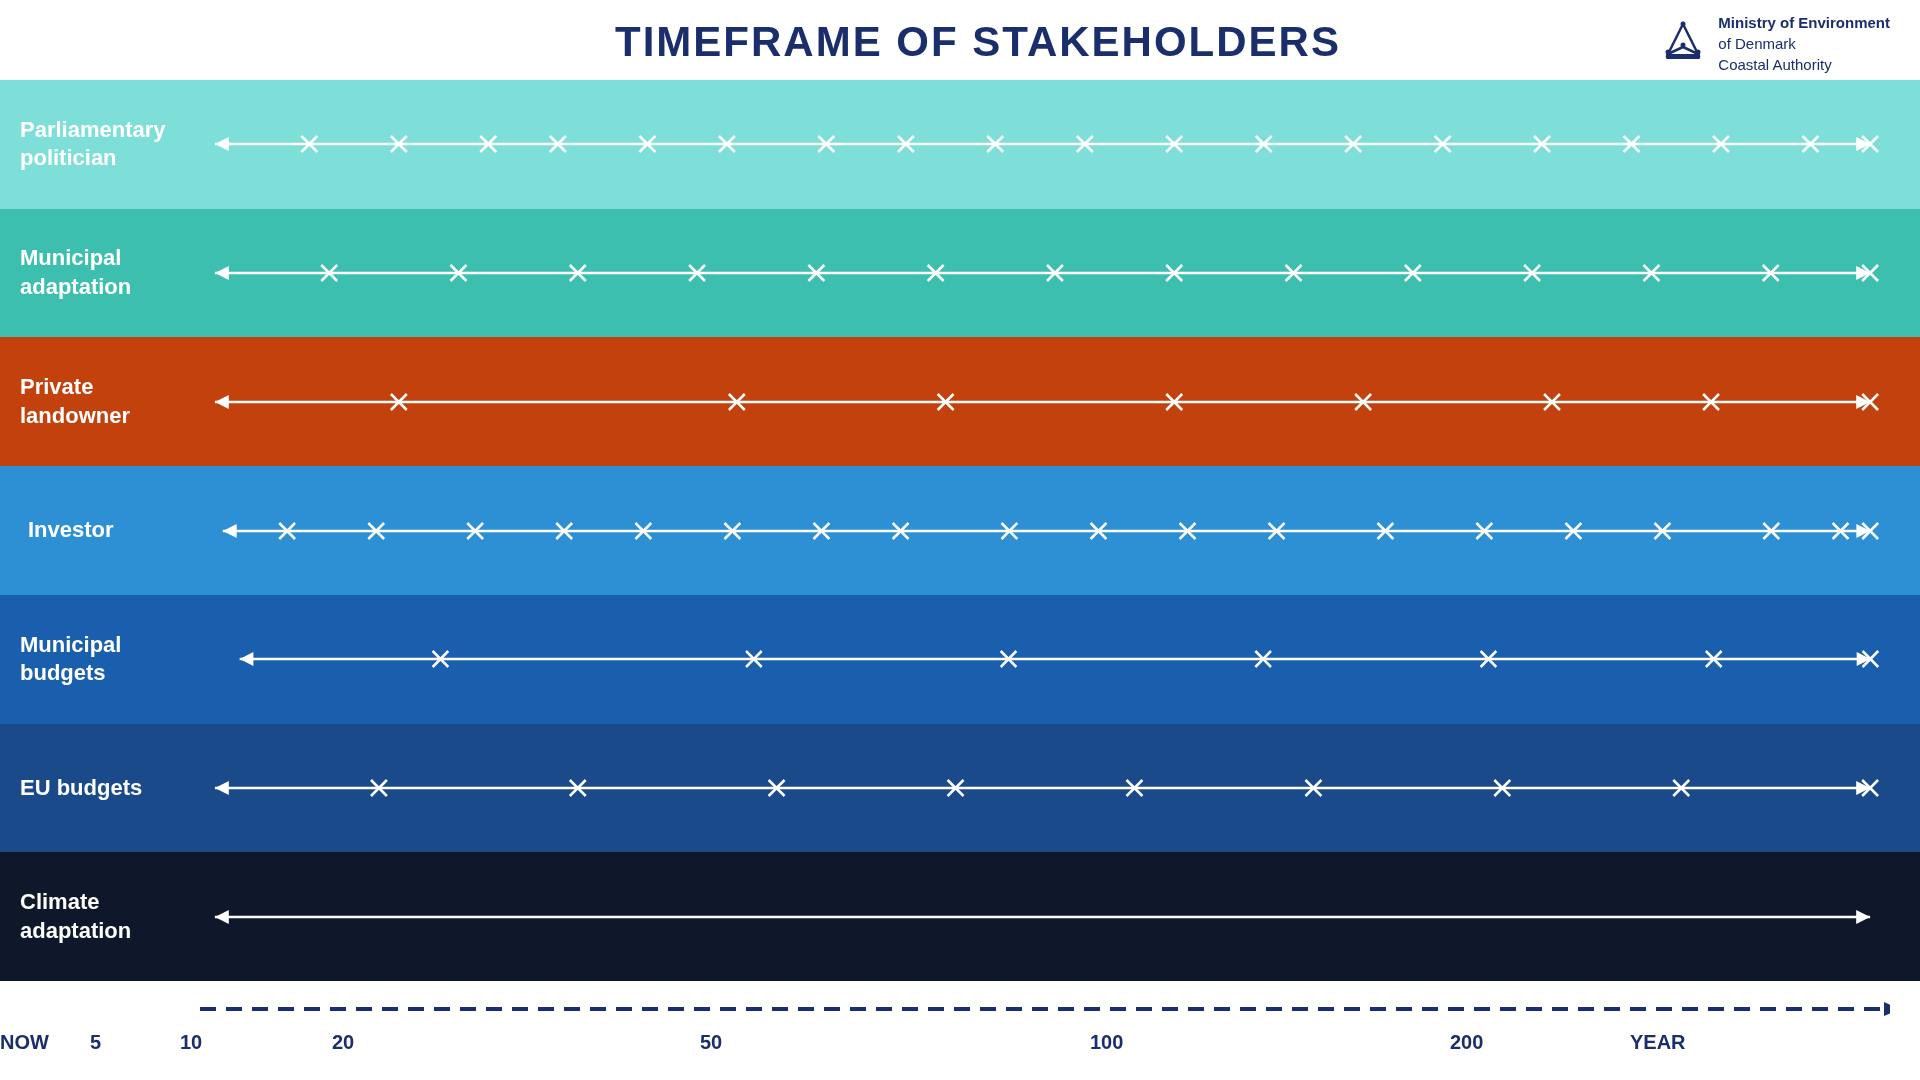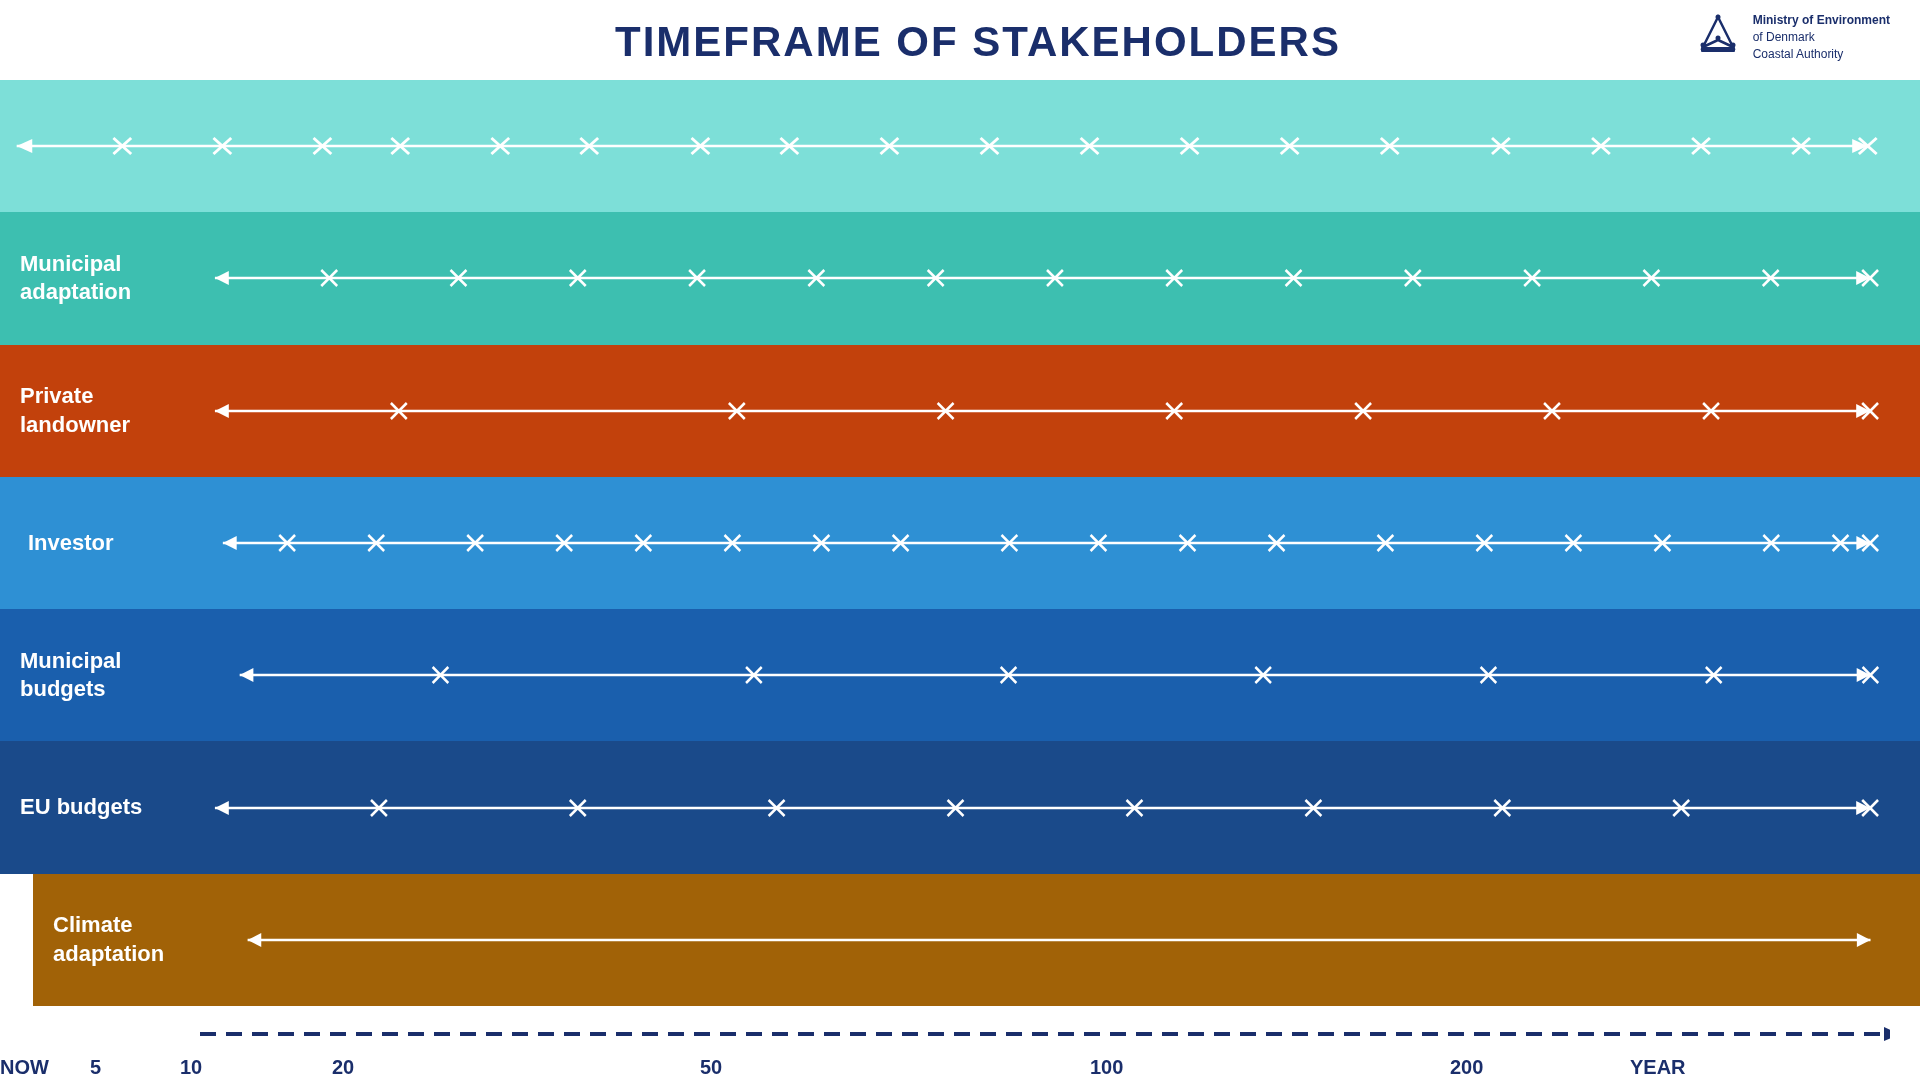--- a/index.html
+++ b/index.html
@@ -42,21 +42,21 @@
     .logo-area {
       position: absolute;
       right: 30px;
       top: 12px;
       display: flex;
       align-items: center;
       gap: 10px;
     }
 
     .logo-text {
-      font-size: 12px;
+      font-size: 15px;
       color: #1a2e6b;
       line-height: 1.4;
       font-weight: 400;
     }
 
     .logo-text .bold {
       font-weight: 700;
     }
 
     
@@ -91,25 +91,25 @@
       position: relative;
     }
 
     
     .row-parliamentary { background: #7DDFD8; }
     .row-municipal-politician { background: #3DBFB0; }
     .row-private-landowner { background: #c2410c; }
     .row-investor { background: #2E90D4; padding-left: 8px; }
     .row-municipal-budgets { background: #1A5FAD; gap: 25px; }
     .row-eu-budgets { background: #1A4A8A; justify-content: flex-end; }
-    .row-climate-adaptation { background: #a16207; margin-left: 33px; }
+    .row-climate-adaptation { background: #0f172a; }
 
     
     .axis-container {
-      height: 74px;
+      height: 99px;
       background: #fff;
       display: flex;
       flex-direction: column;
       flex-shrink: 0;
       padding: 0 0 10px 0;
     }
 
     .axis-line-area {
       flex: 1;
       padding: 10px 30px 0 200px;
@@ -149,20 +149,21 @@
       <div class="logo-text">
         <div class="bold">Ministry of Environment</div>
         <div>of Denmark</div>
         <div>Coastal Authority</div>
       </div>
     </div>
   </div>
 
   <div class="rows-container" id="rows-container">
   <div class="row row-parliamentary">
+        <div class="row-label">Parliamentary politician</div>
         <div class="row-timeline">
           <svg width="100%" height="44" viewBox="0 0 1700 44" preserveAspectRatio="none">
             <line x1="15" y1="22" x2="1680" y2="22" stroke="white" stroke-width="2.5"></line>
             <polygon points="15,22 29,15 29,29" fill="white"></polygon>
             <polygon points="1680,22 1666,15 1666,29" fill="white"></polygon>
             <line x1="102" y1="14" x2="118" y2="30" stroke="white" stroke-width="2.5"></line>
             <line x1="118" y1="14" x2="102" y2="30" stroke="white" stroke-width="2.5"></line>
             <line x1="192" y1="14" x2="208" y2="30" stroke="white" stroke-width="2.5"></line>
             <line x1="208" y1="14" x2="192" y2="30" stroke="white" stroke-width="2.5"></line>
             <line x1="282" y1="14" x2="298" y2="30" stroke="white" stroke-width="2.5"></line>

